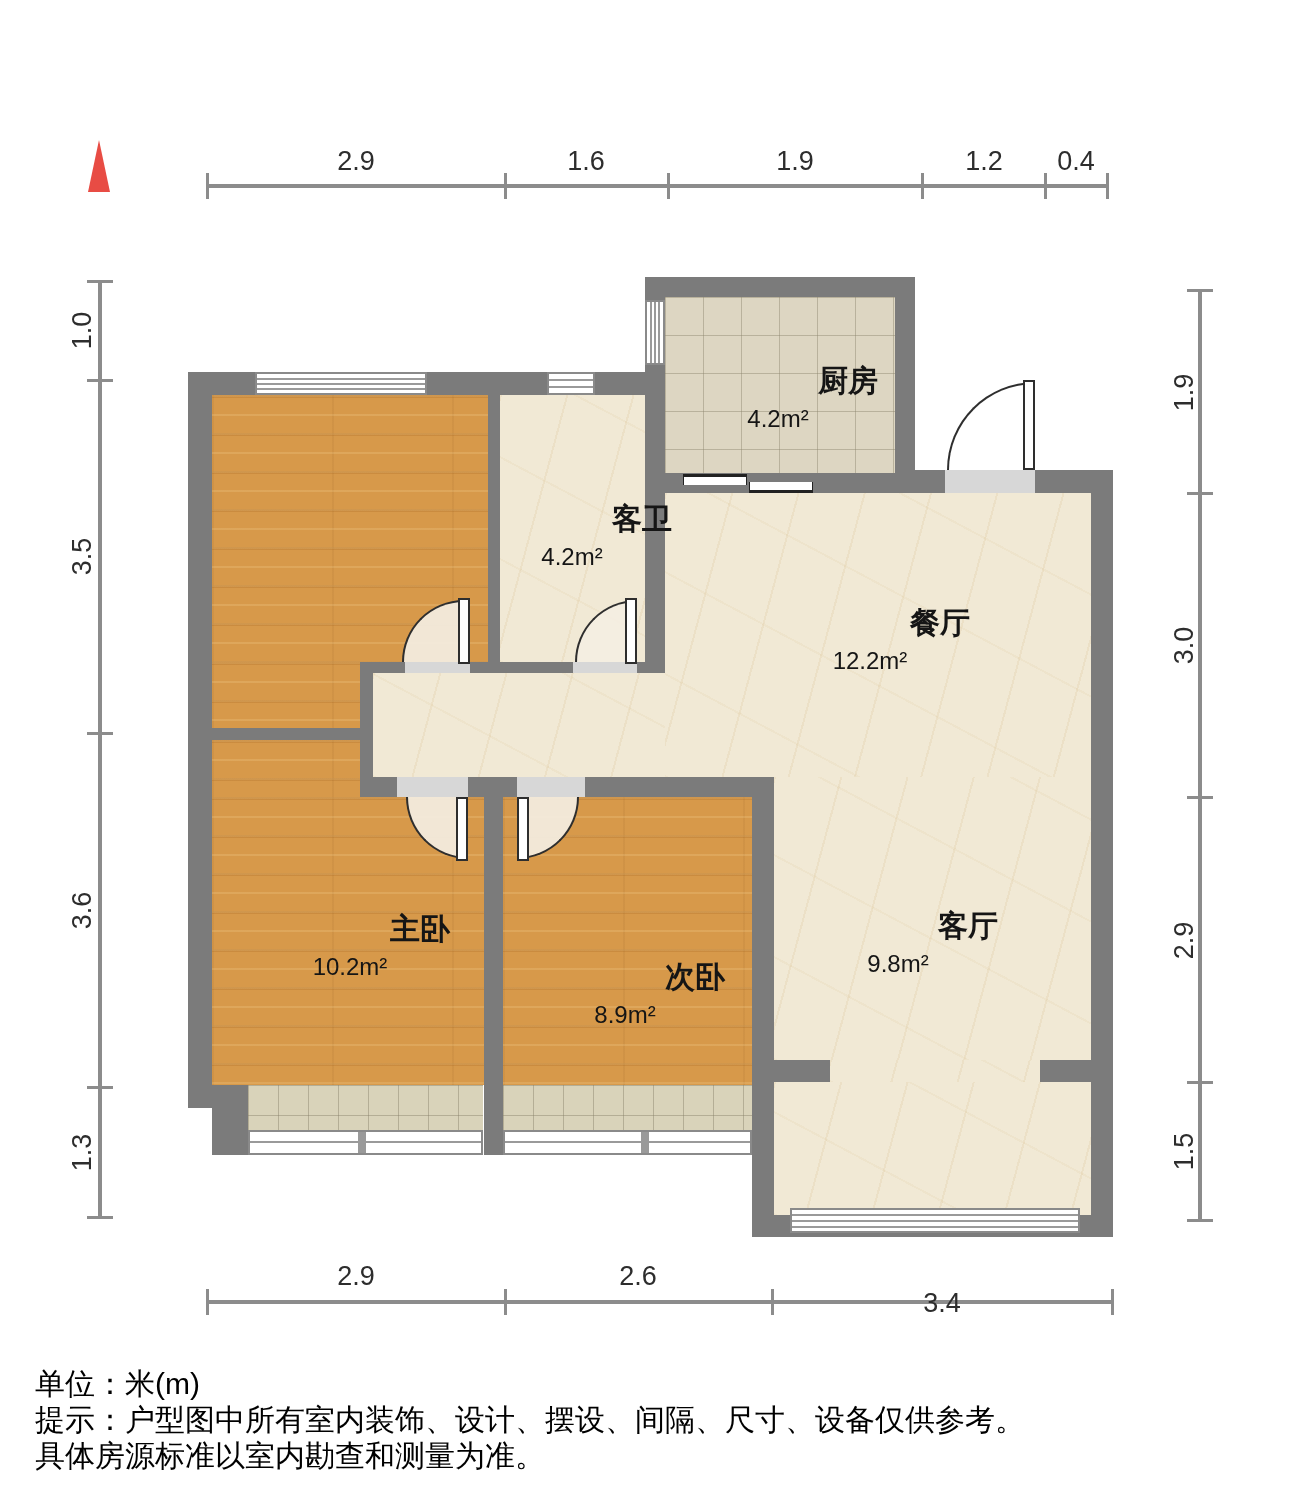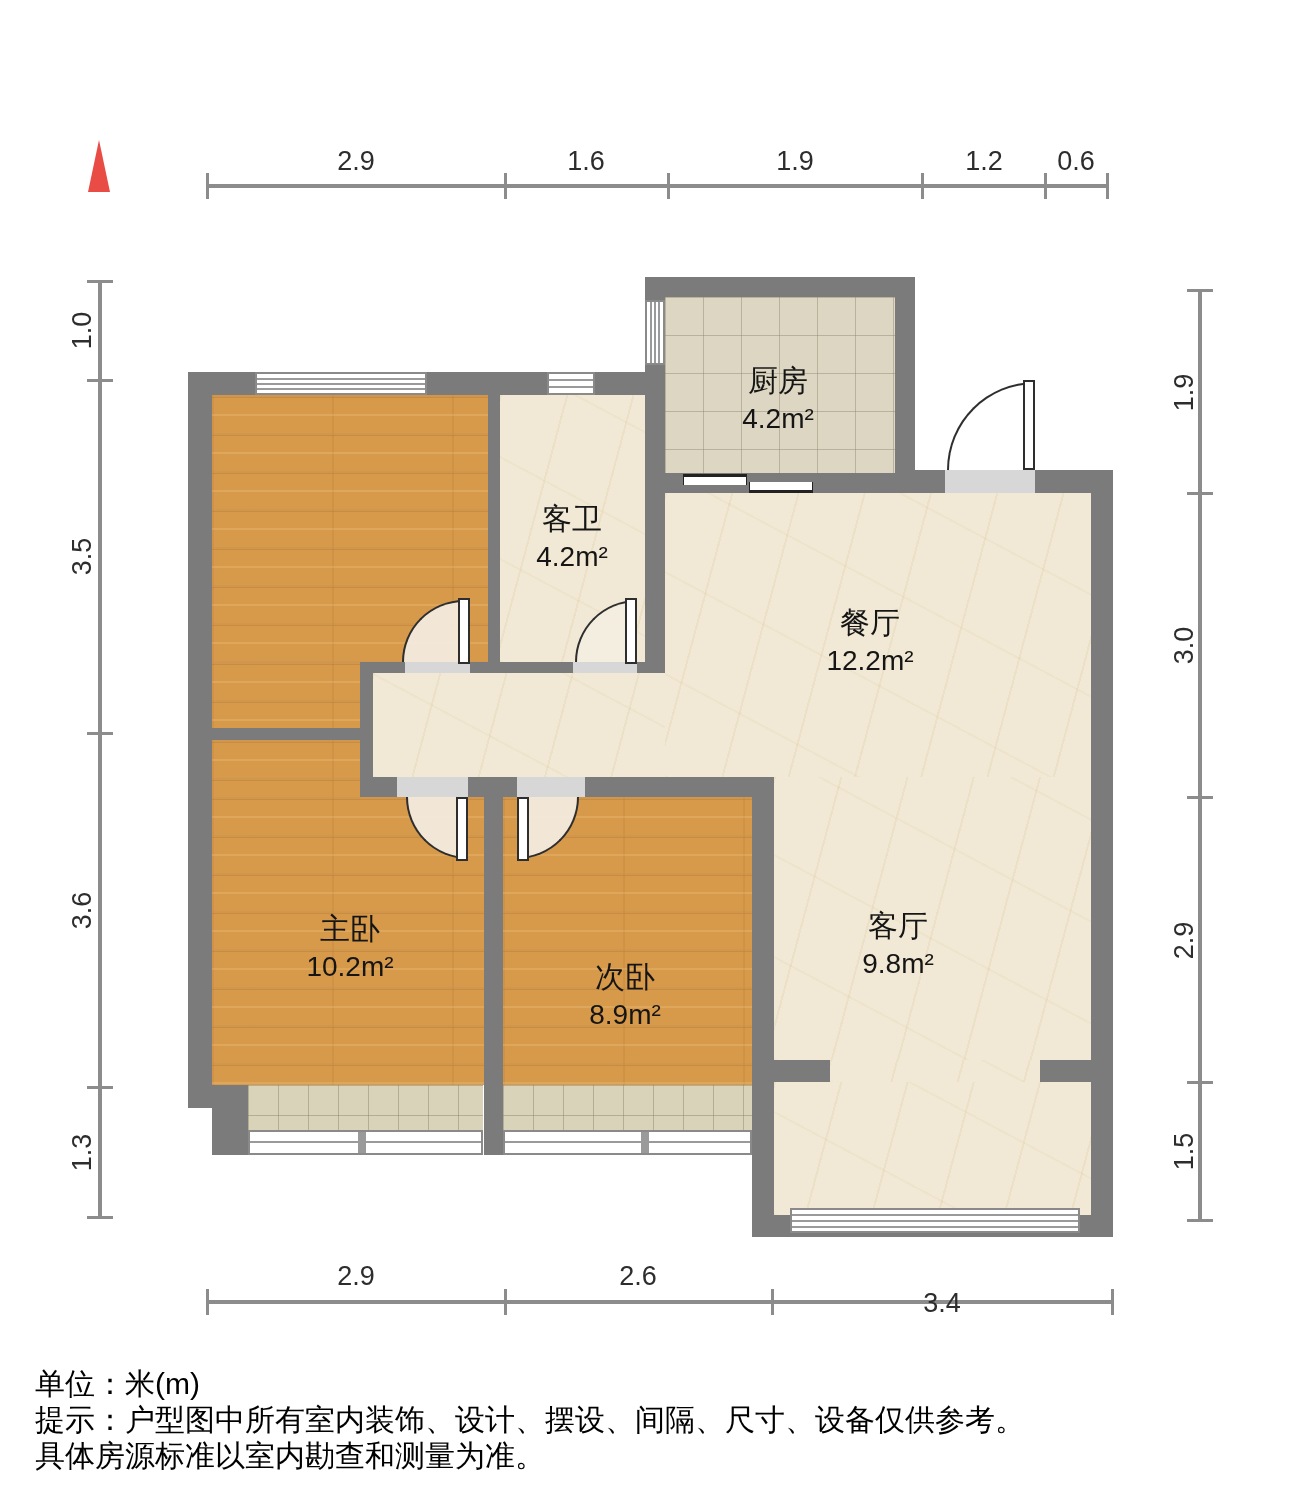--- a/index.html
+++ b/index.html
@@ -28,22 +28,22 @@
   .threshold{position:absolute;background:#d7d7d7;}
   
   .window{position:absolute;background:#fff;border:2px solid #8a8a8a;box-sizing:border-box;}
   .wl{position:absolute;background:#9a9a9a;}
   
   .wedge{position:absolute;background:rgba(244,238,226,.92);box-sizing:border-box;}
   .leaf{position:absolute;background:#fff;border:2px solid #2e2e2e;box-sizing:border-box;}
   .slide-panel{position:absolute;background:#fff;box-sizing:border-box;}
   
   .room-label{position:absolute;width:200px;text-align:center;color:#151515;}
-  .room-label .nm{font-size:30px;font-weight:400;line-height:38px;}
-  .room-label .ar{font-size:28px;font-weight:400;line-height:38px;}
+  .room-label .nm{font-size:30px;font-weight:700;line-height:38px;text-align:right;}
+  .room-label .ar{font-size:24px;font-weight:400;line-height:38px;}
   
   .dline{position:absolute;background:#8c8c8c;}
   .tick{position:absolute;background:#8c8c8c;}
   .dim{position:absolute;width:80px;text-align:center;font-size:27px;color:#2d2d2d;}
   .dim.vert{transform:rotate(-90deg);}
   
   .north{position:absolute;width:0;height:0;border-left:11px solid transparent;
          border-right:11px solid transparent;border-bottom:52px solid #e84c44;}
   
   .foot{position:absolute;left:35px;color:#000;font-size:30px;line-height:36px;white-space:nowrap;}
@@ -169,21 +169,21 @@
   <div class="tick" style="left:206px;top:173px;width:3px;height:26px;"></div>
   <div class="tick" style="left:504px;top:173px;width:3px;height:26px;"></div>
   <div class="tick" style="left:667px;top:173px;width:3px;height:26px;"></div>
   <div class="tick" style="left:921px;top:173px;width:3px;height:26px;"></div>
   <div class="tick" style="left:1044px;top:173px;width:3px;height:26px;"></div>
   <div class="tick" style="left:1106px;top:173px;width:3px;height:26px;"></div>
   <div class="dim" style="left:316px;top:146px;">2.9</div>
   <div class="dim" style="left:546px;top:146px;">1.6</div>
   <div class="dim" style="left:755px;top:146px;">1.9</div>
   <div class="dim" style="left:944px;top:146px;">1.2</div>
-  <div class="dim" style="left:1036px;top:146px;">0.6</div>
+  <div class="dim" style="left:1036px;top:146px;">0.4</div>
 
   <div class="dline" style="left:98px;top:281px;width:4px;height:937px;"></div>
   <div class="tick" style="left:87px;top:280px;width:26px;height:3px;"></div>
   <div class="tick" style="left:87px;top:379px;width:26px;height:3px;"></div>
   <div class="tick" style="left:87px;top:732px;width:26px;height:3px;"></div>
   <div class="tick" style="left:87px;top:1086px;width:26px;height:3px;"></div>
   <div class="tick" style="left:87px;top:1216px;width:26px;height:3px;"></div>
   <div class="dim vert" style="left:42px;top:315px;">1.0</div>
   <div class="dim vert" style="left:42px;top:541px;">3.5</div>
   <div class="dim vert" style="left:42px;top:895px;">3.6</div>

